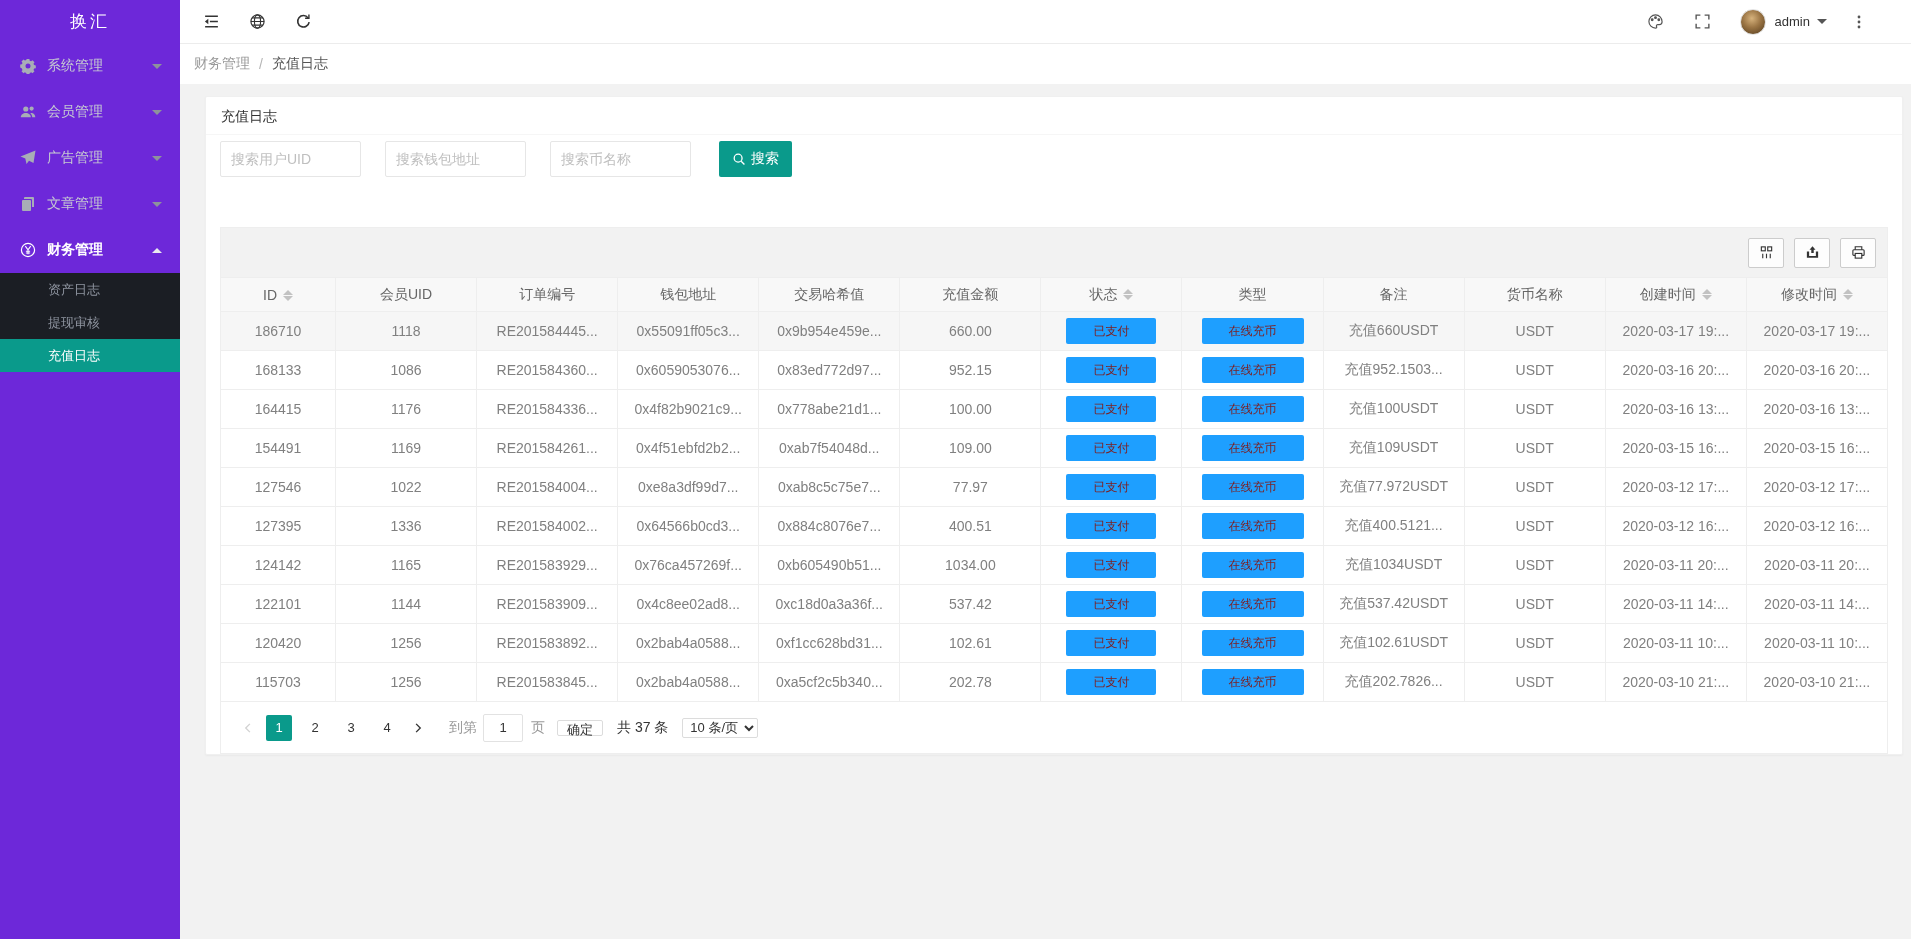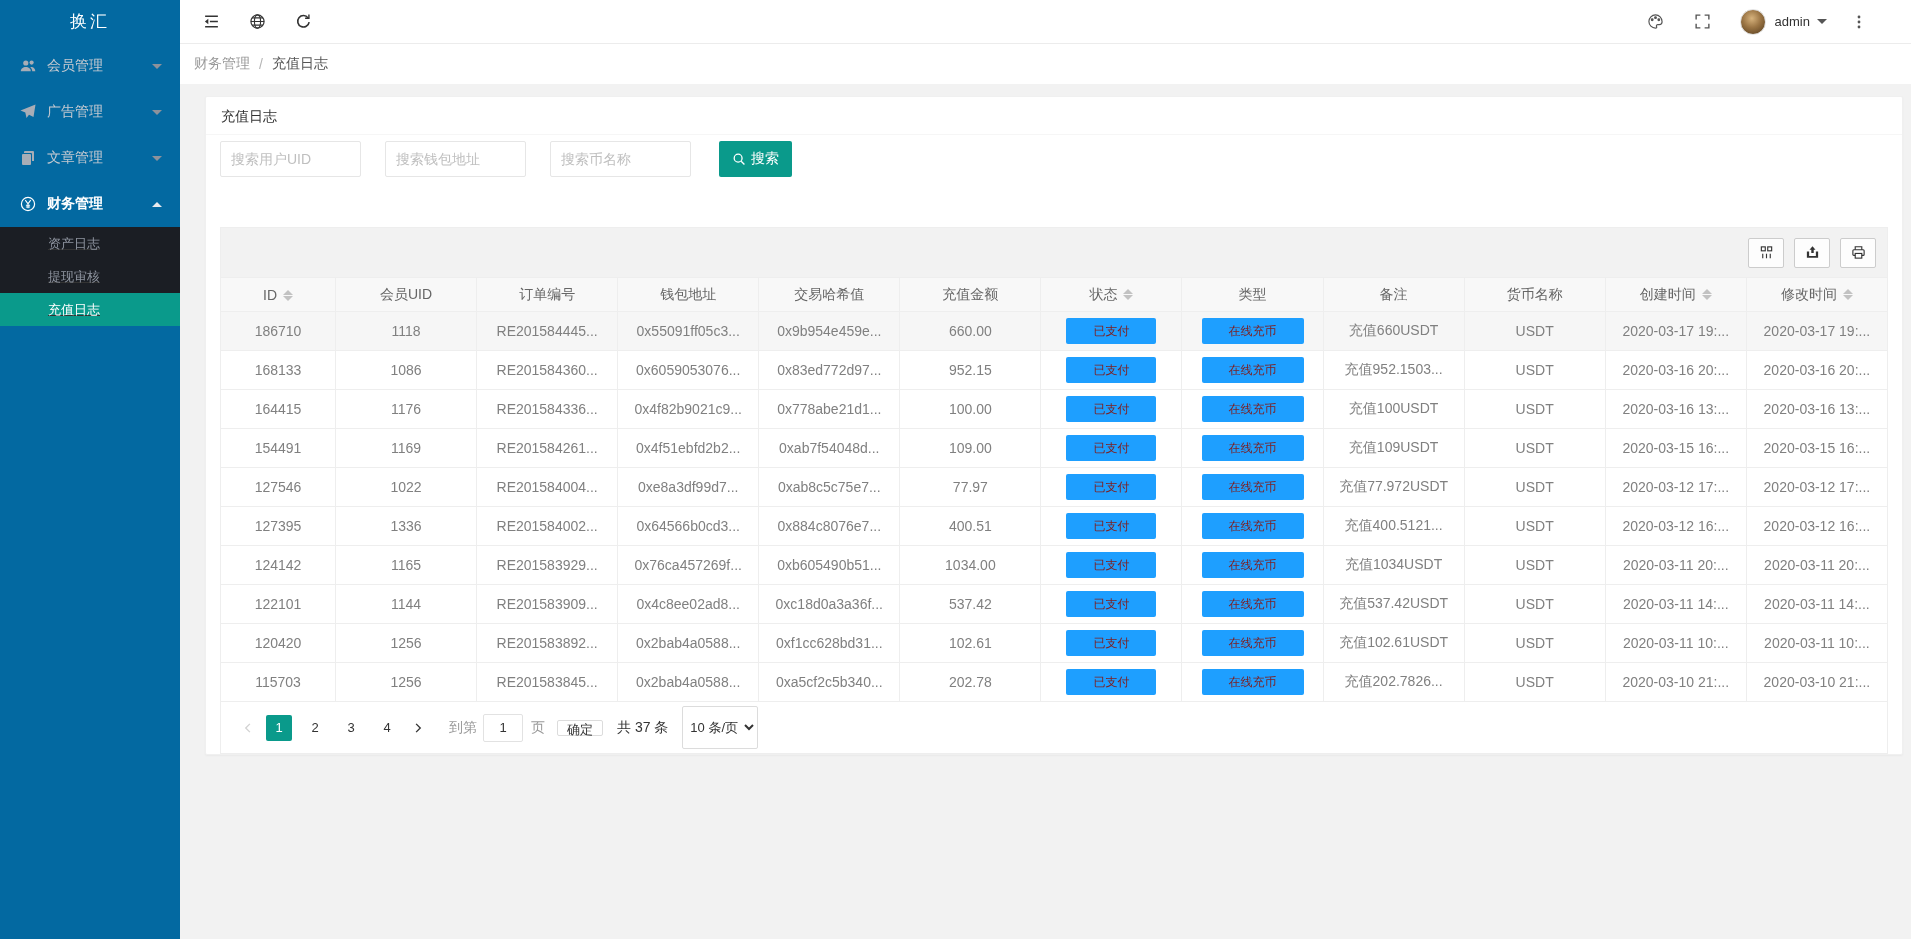--- a/index.html
+++ b/index.html
@@ -4,37 +4,37 @@
 <style>
   * { box-sizing: border-box; margin: 0; padding: 0; }
   html,body { width: 1911px; height: 939px; overflow: hidden; }
   body {
     font-family: "Liberation Sans", "DejaVu Sans", sans-serif;
     background: #f2f2f2; color: #333; font-size: 14px;
   }
   .app { display: flex; width: 100%; height: 100%; }
 
   
-  .sidebar { width: 180px; min-width: 180px; height: 100%; background: #0369a1; }
+  .sidebar { width: 180px; min-width: 180px; height: 100%; background: #6d28d9; }
   .logo {
     height: 43px; line-height: 43px; text-align: center;
     color: #fff; font-size: 17px; letter-spacing: 3px;
   }
   .menu-item {
     height: 46px; display: flex; align-items: center;
     padding: 0 18px 0 20px; color: #c6cad1; font-size: 14px; cursor: pointer;
   }
   .menu-item .mi-icon { width: 16px; height: 16px; margin-right: 11px; color: #a8adb6; display: inline-flex; }
   .menu-item .mi-icon svg { width: 16px; height: 16px; }
   .menu-item.expanded { color: #fff; font-weight: bold; }
   .menu-item.expanded .mi-icon { color: #fff; }
   .chev { width: 0; height: 0; margin-left: auto; border-left: 5px solid transparent; border-right: 5px solid transparent; }
   .chev.down { border-top: 5px solid #8d929b; }
   .chev.up { border-bottom: 5px solid #e8eaee; }
-  .submenu { background: #1b1e24; text-decoration: underline; }
+  .submenu { background: #1b1e24; }
   .submenu-item {
     height: 33px; line-height: 33px; padding-left: 48px;
     color: #8f95a0; font-size: 13px; cursor: pointer;
   }
   .submenu-item.active { background: var(--accent); color: #fff; }
 
   
   .main { flex: 1; display: flex; flex-direction: column; min-width: 0; }
 
   .topbar {
@@ -144,33 +144,42 @@
     font-family: "Liberation Sans", "DejaVu Sans", sans-serif;
   }
   .jump-suffix { color: #999; margin: 0 12px 0 8px; }
   .confirm-btn {
     width: 46px; height: 16px; background: #fff; border: 1px solid #dcdcdc; border-radius: 2px;
     font-size: 13px; color: #333; cursor: pointer;
     font-family: "Liberation Sans", "DejaVu Sans", sans-serif;
   }
   .total-label { color: #333; margin: 0 14px; }
   .size-select {
-    height: 43px; border: 1px solid #dcdcdc; border-radius: 2px; background: #fff;
+    height: 20px; border: 1px solid #dcdcdc; border-radius: 2px; background: #fff;
     font-size: 13px; color: #333; padding: 0 3px; outline: none; cursor: pointer;
     font-family: "Liberation Sans", "DejaVu Sans", sans-serif;
   }
 </style>
 </head>
 <body>
 
 <div class="app">
 
   <aside class="sidebar">
     <div class="logo">换汇</div>
     <nav>
+        <div class="menu-item">
+          <span class="mi-icon">
+            <svg viewBox="0 0 16 16" fill="currentColor">
+              <path fill-rule="evenodd" d="M6.6 1h2.8l.3 1.7c.5.1 1 .3 1.4.6l1.4-1 2 2-1 1.4c.3.4.5.9.6 1.4l1.7.3v2.8l-1.7.3c-.1.5-.3 1-.6 1.4l1 1.4-2 2-1.4-1c-.4.3-.9.5-1.4.6l-.3 1.7H6.6l-.3-1.7c-.5-.1-1-.3-1.4-.6l-1.4 1-2-2 1-1.4c-.3-.4-.5-.9-.6-1.4L.2 9.4V6.6l1.7-.3c.1-.5.3-1 .6-1.4l-1-1.4 2-2 1.4 1c.4-.3.9-.5 1.4-.6L6.6 1zM8 5.5a2.5 2.5 0 1 0 0 5 2.5 2.5 0 0 0 0-5z"></path>
+            </svg>
+          </span>
+          <span>系统管理</span>
+          <span class="chev down"></span>
+        </div>
         <div class="menu-item">
           <span class="mi-icon">
             <svg viewBox="0 0 16 16" fill="currentColor">
               <circle cx="5.8" cy="5" r="2.6"></circle>
               <path d="M.8 13.2c0-2.6 2.2-4.3 5-4.3s5 1.7 5 4.3H.8z"></path>
               <circle cx="11.6" cy="4.6" r="2.1"></circle>
               <path d="M12 8.9c1.9.4 3.3 1.9 3.3 4.3h-3.1c0-1.8-.8-3.2-2-4 .5-.2 1.1-.3 1.8-.3z"></path>
             </svg>
           </span>
           <span>会员管理</span>

